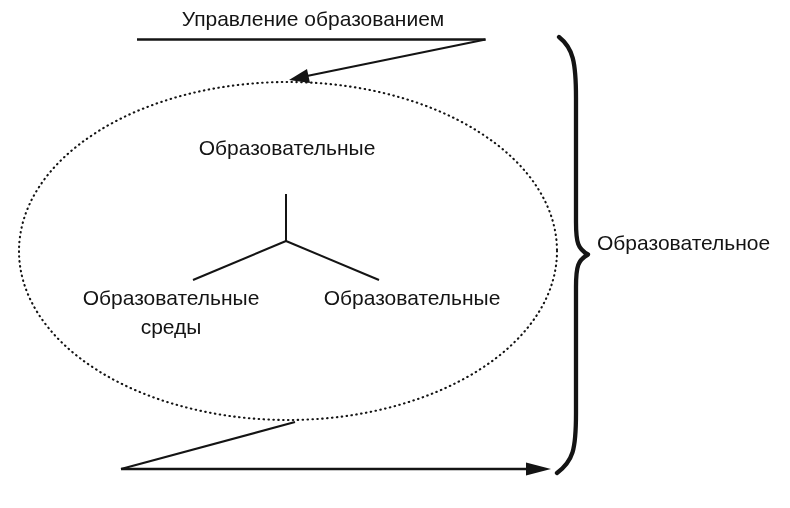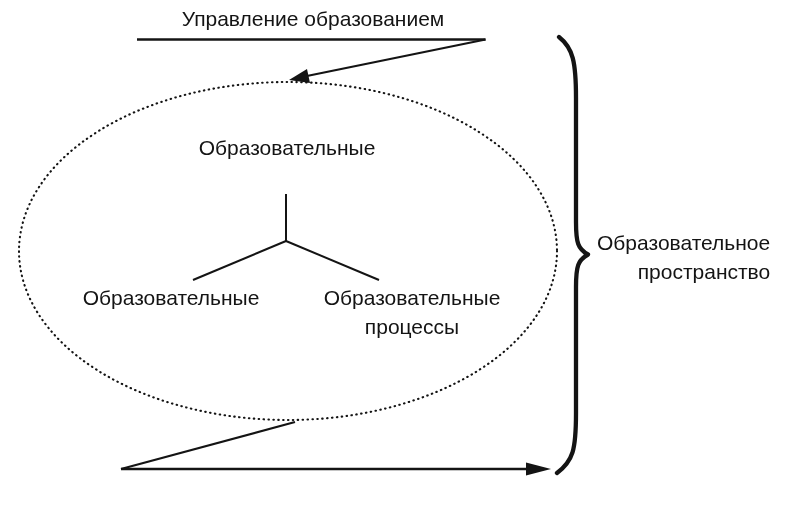--- a/index.html
+++ b/index.html
@@ -14,21 +14,21 @@
   }
   .canvas svg { position: absolute; left: 0; top: 0; }
   .label {
     position: absolute;
     font-size: 21px;
     line-height: 29px;
     color: #141414;
     white-space: nowrap;
   }
   .centered { transform: translateX(-50%); text-align: center; }
-  .left-aligned { text-align: right; }
+  .left-aligned { text-align: left; }
 </style>
 </head>
 <body>
 
 <div class="canvas">
 
   <svg width="790" height="508" viewBox="0 0 790 508">
 
     <line x1="137" y1="39.5" x2="485.5" y2="39.5" stroke="#141414" stroke-width="2.4"></line>
 
@@ -55,26 +55,25 @@
   </svg>
 
   <div class="label centered" style="left:313px; top:4px;">Управление образованием</div>
 
   <div class="label centered" style="left:287px; top:133px;">
     <div>Образовательные</div>
   </div>
 
   <div class="label centered" style="left:171px; top:283px;">
     <div>Образовательные</div>
+    <div>среды</div>
   </div>
 
   <div class="label centered" style="left:412px; top:283px;">
     <div>Образовательные</div>
-    <div>процессы</div>
   </div>
 
   <div class="label left-aligned" style="left:597px; top:228px;">
     <div>Образовательное</div>
-    <div>пространство</div>
   </div>
 
 
 </div>
 
 </body></html>

